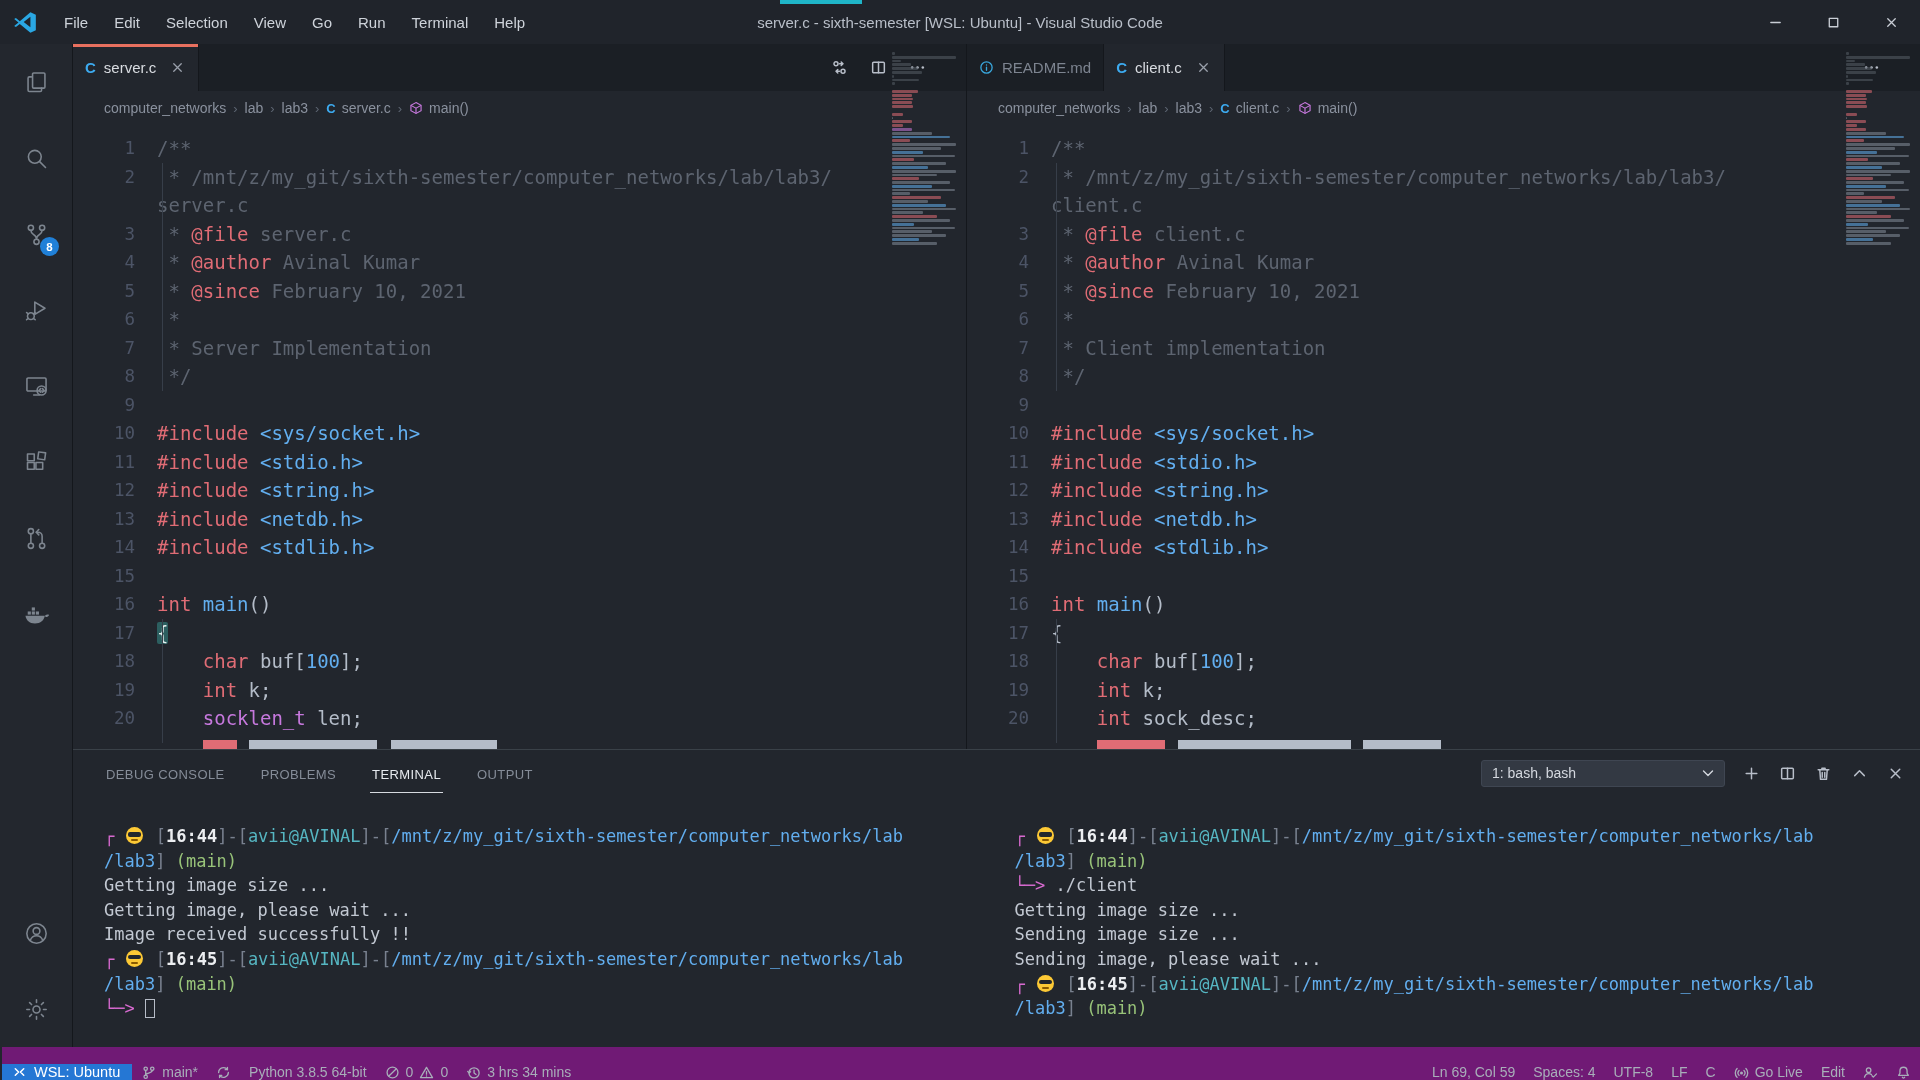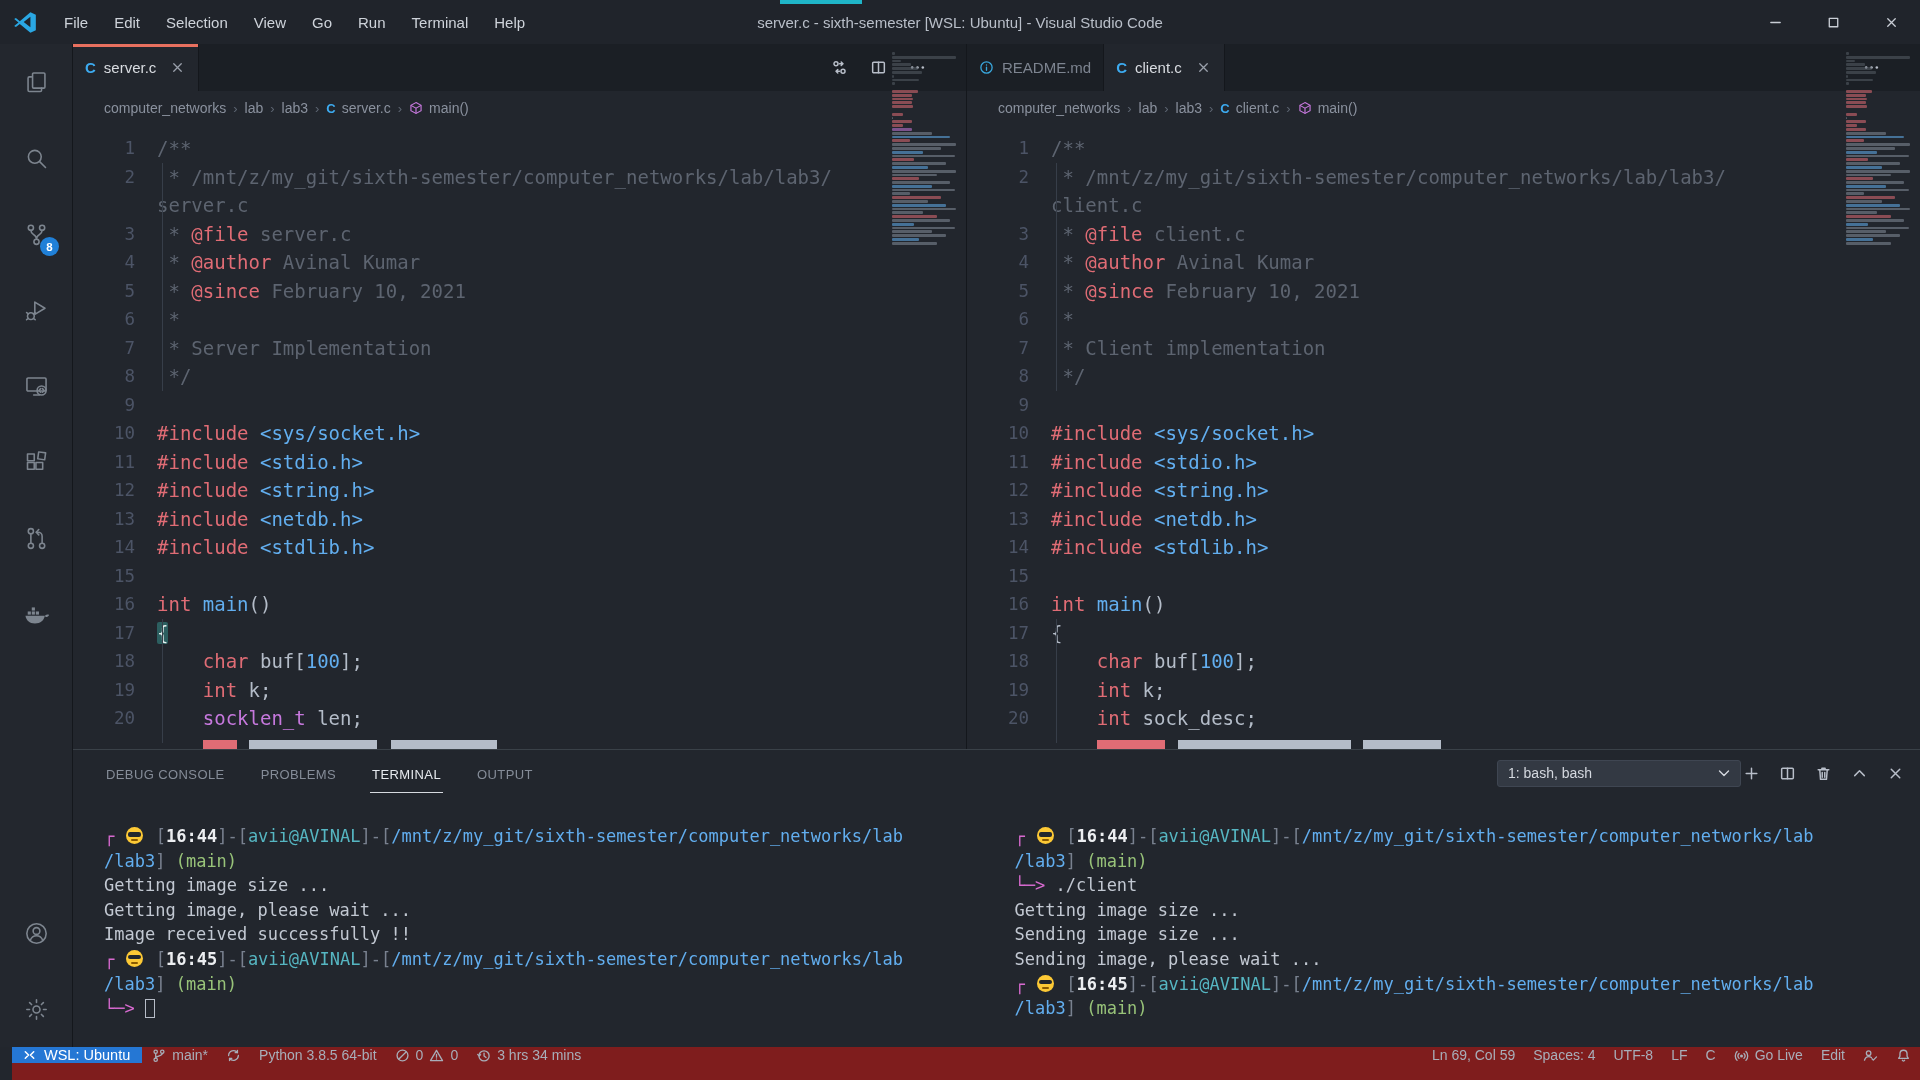--- a/index.html
+++ b/index.html
@@ -58,36 +58,36 @@
   .sliver{position:absolute;left:84px;bottom:0;height:9px;width:520px;overflow:hidden}
   .minimap{position:absolute;top:8px;width:68px;right:6px}
   .mrow{border-radius:1px;margin-bottom:1px}
 
   
   .panel{position:absolute;left:73px;right:0;top:749px;height:298px;background:var(--bg);border-top:1px solid var(--panelline)}
   .panel-header{height:46px;display:flex;align-items:center;justify-content:space-between;padding:0 16px 0 31px}
   .panel-tabs{display:flex;gap:32px}
   .ptab{font-size:13px;letter-spacing:.4px;color:#858c98;padding:14px 2px 10px;border-bottom:1px solid transparent}
   .ptab.active{color:#e6e9ee;border-bottom-color:#d7dae0}
-  .panel-right{display:flex;align-items:center;gap:2px}
+  .panel-right{display:flex;align-items:center;gap:18px}
   .term-select{width:244px;height:27px;background:#333943;border:1px solid #3f4652;border-radius:3px;display:flex;align-items:center;justify-content:space-between;padding:0 8px 0 10px;font-size:14px;color:#d4d8df}
   .panel-actions{display:flex;align-items:center;gap:19px;color:#b8bec9}
   .panel-body{position:absolute;top:46px;left:0;right:0;bottom:0;display:flex;font-family:"DejaVu Sans Mono",monospace;font-size:17px}
   .term{width:50%;padding-top:28px;overflow:hidden}
   .term0{padding-left:31px} .term1{padding-left:18px}
   .trow{height:24.6px;line-height:24.6px;white-space:pre}
   .pk{color:var(--pink)} .gy{color:var(--gray)} .wh{color:var(--white);font-weight:700}
   .cy{color:var(--cyan)} .bl{color:var(--blue)} .gn{color:var(--green)} .tpl{color:#c2c8d2}
   .face{display:inline-block;width:17px;height:17px;border-radius:50%;background:#fdc935;position:relative;vertical-align:-2px;margin:0 2px}
   .face::before{content:"";position:absolute;left:2px;right:2px;top:5px;height:4.5px;background:#23272d;border-radius:2px}
   .face::after{content:"";position:absolute;left:5px;right:5px;bottom:3px;height:1.8px;background:#8a5a00;border-radius:2px}
   .cur{display:inline-block;width:10px;height:19px;border:1.2px solid #b7bdc8;vertical-align:-4px}
 
   
-  .statusbar{position:absolute;left:12px;right:0;bottom:0;height:33px;background:#7f1d1d;display:flex;align-items:flex-start;justify-content:space-between;font-size:14px;color:#a8aeb9;z-index:40}
+  .statusbar{position:absolute;left:2px;right:0;bottom:0;height:33px;background:#701a75;display:flex;align-items:flex-end;justify-content:space-between;font-size:14px;color:#a8aeb9;z-index:40}
   .sb-left,.sb-right{display:flex;align-items:stretch}
   .sitem{display:flex;align-items:center;gap:6px;padding:0 9px;white-space:nowrap}
   .sb-remote{background:var(--remote);color:#fff;display:flex;align-items:center;gap:7px;padding:0 12px 0 10px;font-size:14.5px}
 </style>
 </head>
 <body>
 
 <div class="app">
   <div class="titlebar">
     <div class="logo icon">

